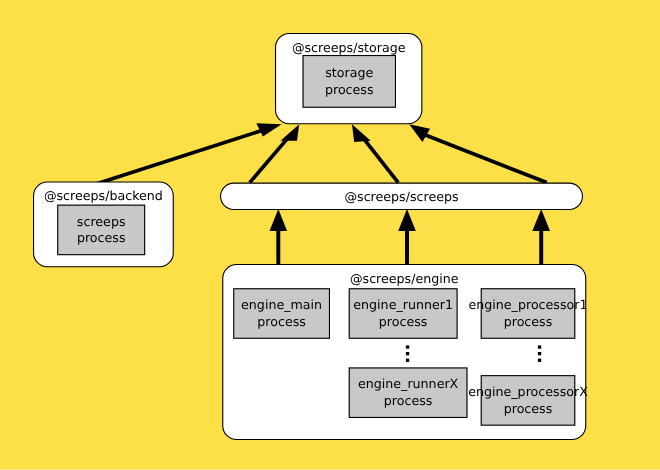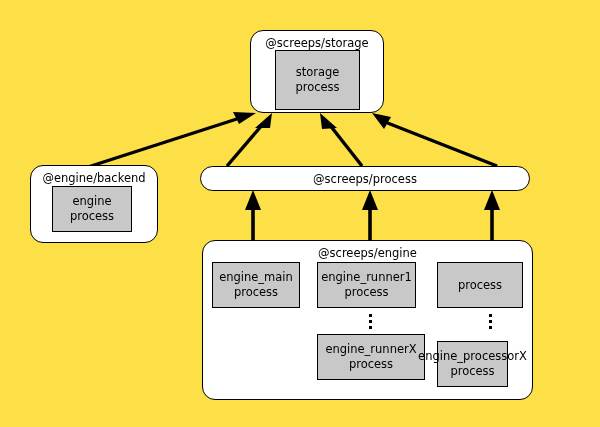--- a/index.html
+++ b/index.html
@@ -136,35 +136,35 @@
 
     <g>
       <line x1="492" y1="240" x2="492" y2="205" stroke="#000" stroke-width="3.6"></line>
       <polygon points="492,190 484,210 500,210" fill="#000"></polygon>
     </g>
   </svg>
 
   <div class="pkg" style="left:250px; top:30px; width:134px; height:83px;">
     <div class="pkg-title" style="top:5px;">@screeps/storage</div>
   </div>
-  <div class="proc" style="left:275px; top:50px; width:85px; height:60px;">
+  <div class="proc" style="left:275px; top:50px; width:85px; height:48px;">
     <span>storage</span>
     <span>process</span>
   </div>
 
   <div class="pkg" style="left:30px; top:165px; width:128px; height:78px;">
-    <div class="pkg-title" style="top:5px;">@engine/backend</div>
+    <div class="pkg-title" style="top:5px;">@screeps/backend</div>
   </div>
   <div class="proc" style="left:52px; top:186px; width:80px; height:46px;">
-    <span>engine</span>
+    <span>screeps</span>
     <span>process</span>
   </div>
 
   <div id="driver-bar" style="left:200px; top:166px; width:330px; height:25px;">
-    <span>@screeps/process</span>
+    <span>@screeps/screeps</span>
   </div>
 
   <div class="pkg" style="left:202px; top:240px; width:331px; height:160px;">
     <div class="pkg-title" style="top:5px;text-align:center;">@screeps/engine</div>
   </div>
 
   <div class="proc" style="left:212px; top:262px; width:88px; height:46px;">
     <span>engine_main</span>
     <span>process</span>
   </div>
@@ -177,25 +177,26 @@
     <i></i>
       <i></i>
       <i></i>
   </div>
   <div class="proc" style="left:317px; top:334px; width:108px; height:46px;">
     <span>engine_runnerX</span>
     <span>process</span>
   </div>
 
   <div class="proc" style="left:437px; top:262px; width:86px; height:46px;">
+    <span>engine_processor1</span>
     <span>process</span>
   </div>
   <div class="vdots" style="left:489px; top:314px;">
     <i></i>
       <i></i>
       <i></i>
   </div>
-  <div class="proc" style="left:437px; top:341px; width:71px; height:46px;">
+  <div class="proc" style="left:437px; top:341px; width:86px; height:46px;">
     <span>engine_processorX</span>
     <span>process</span>
   </div>
 
 </div>
 
 </body></html>

